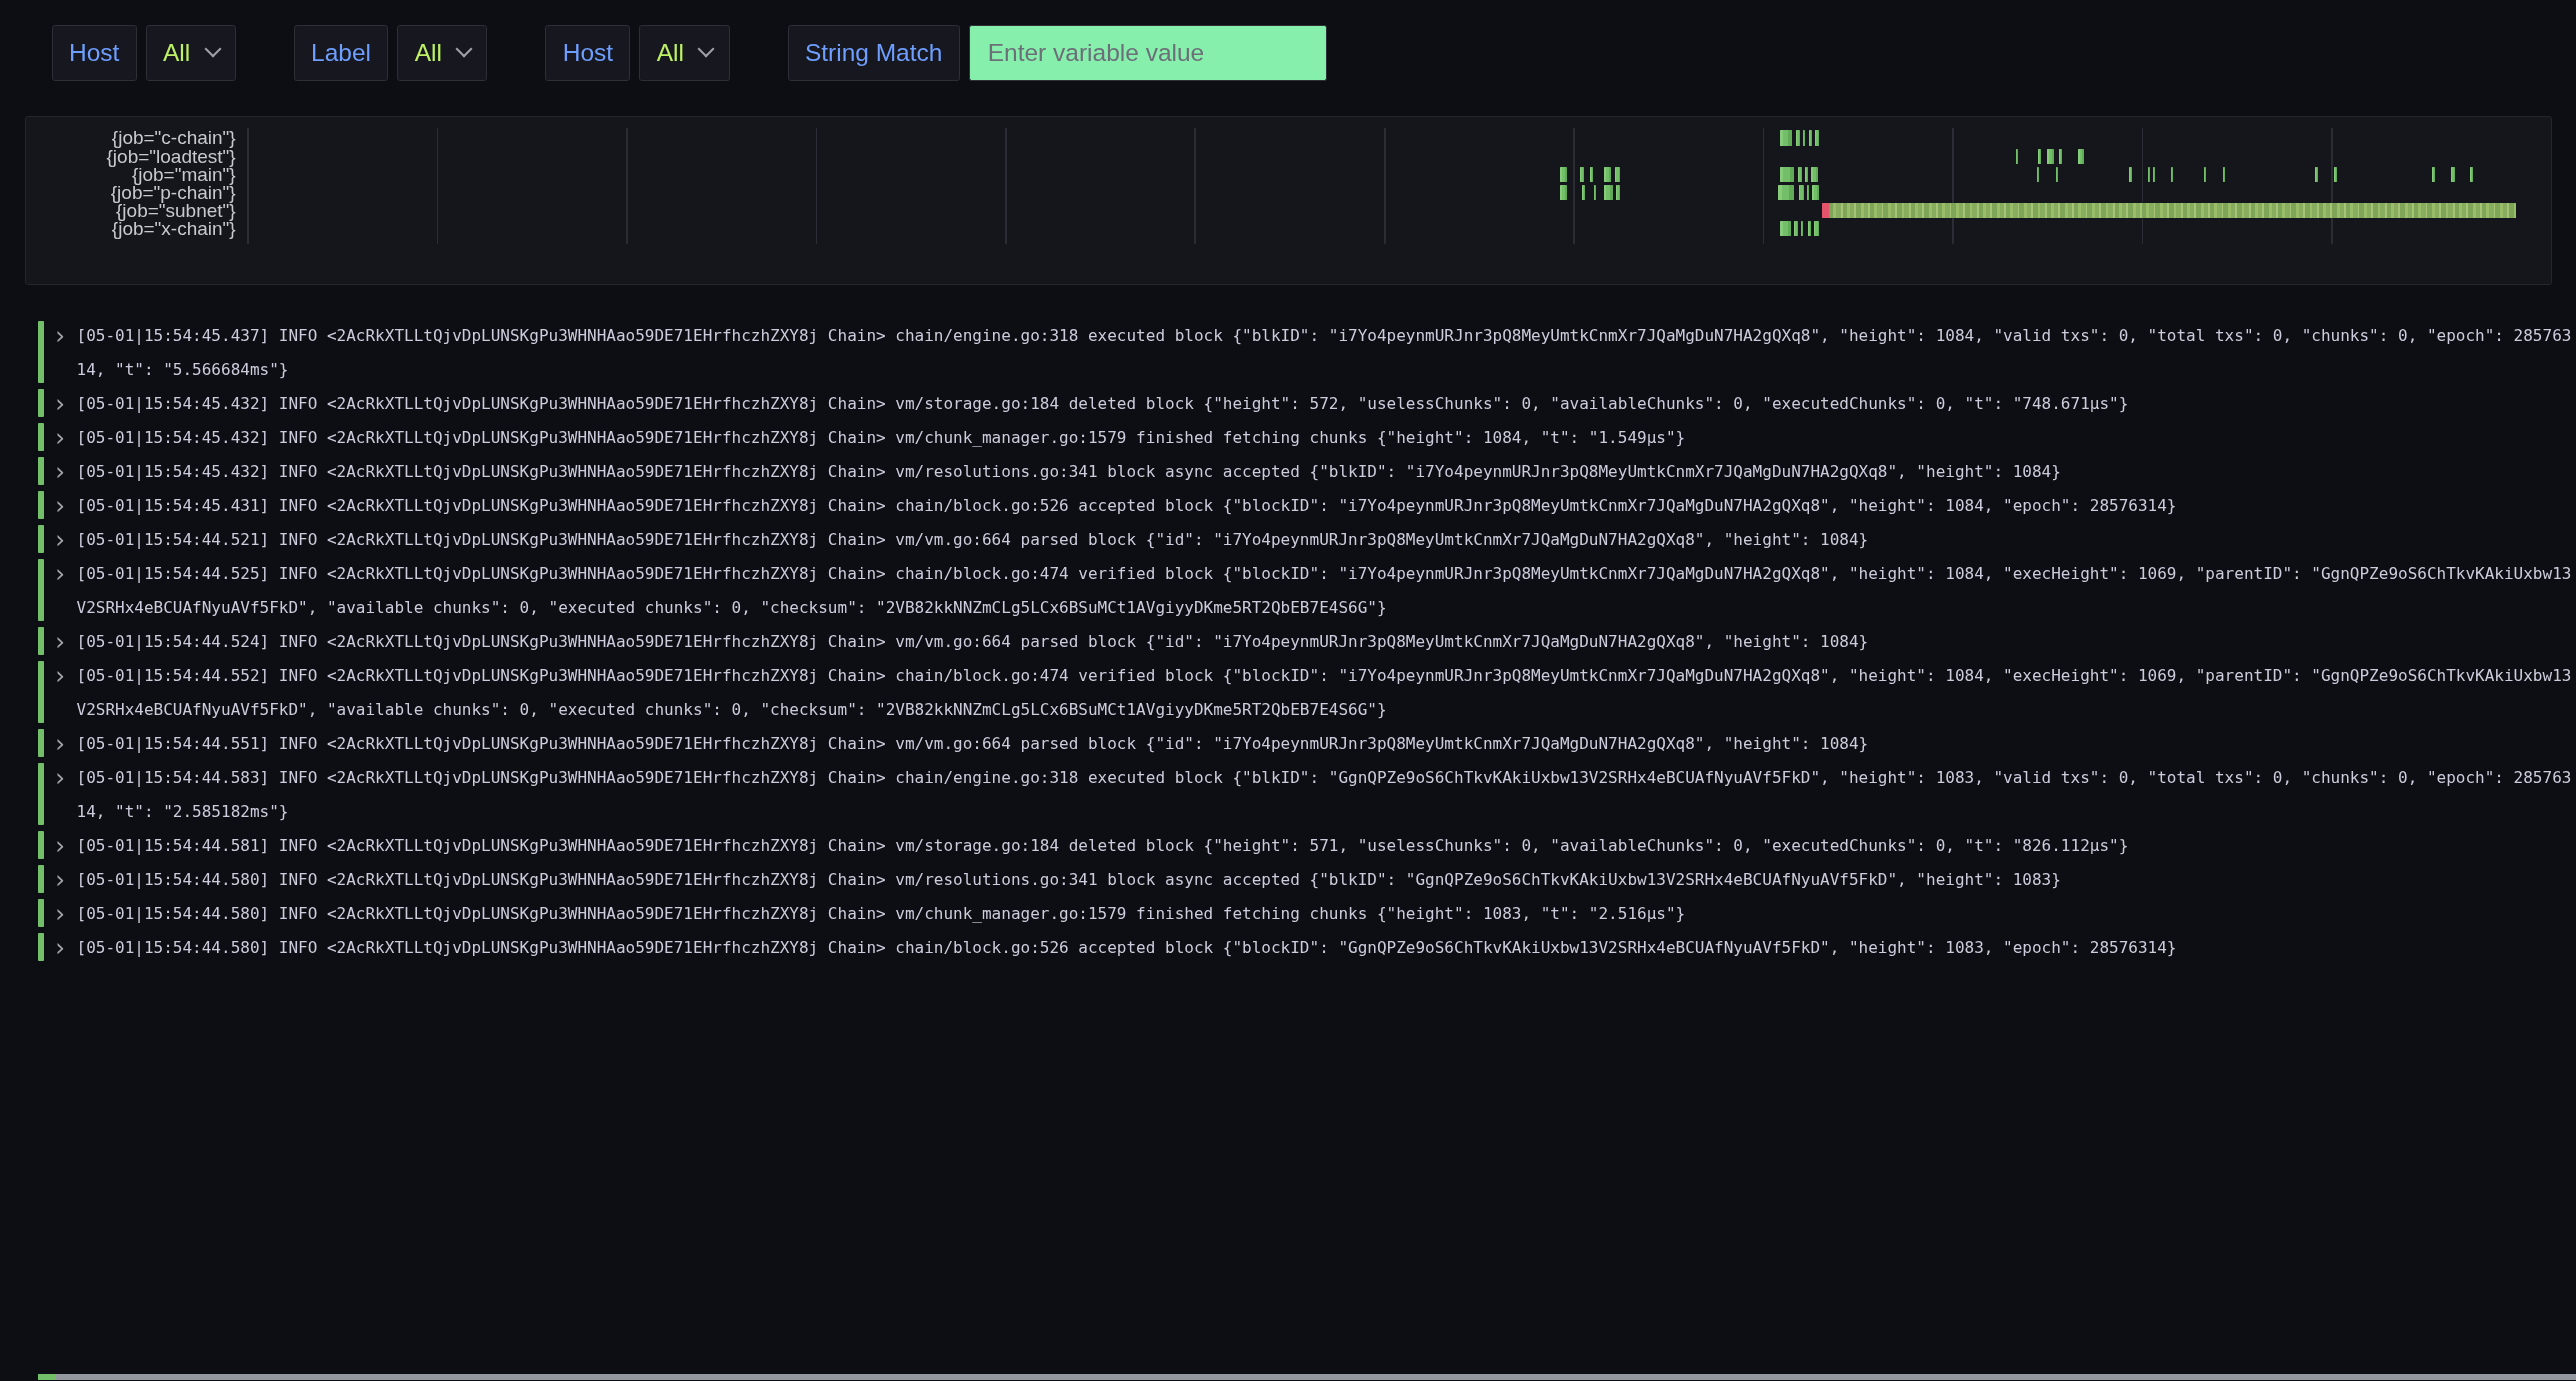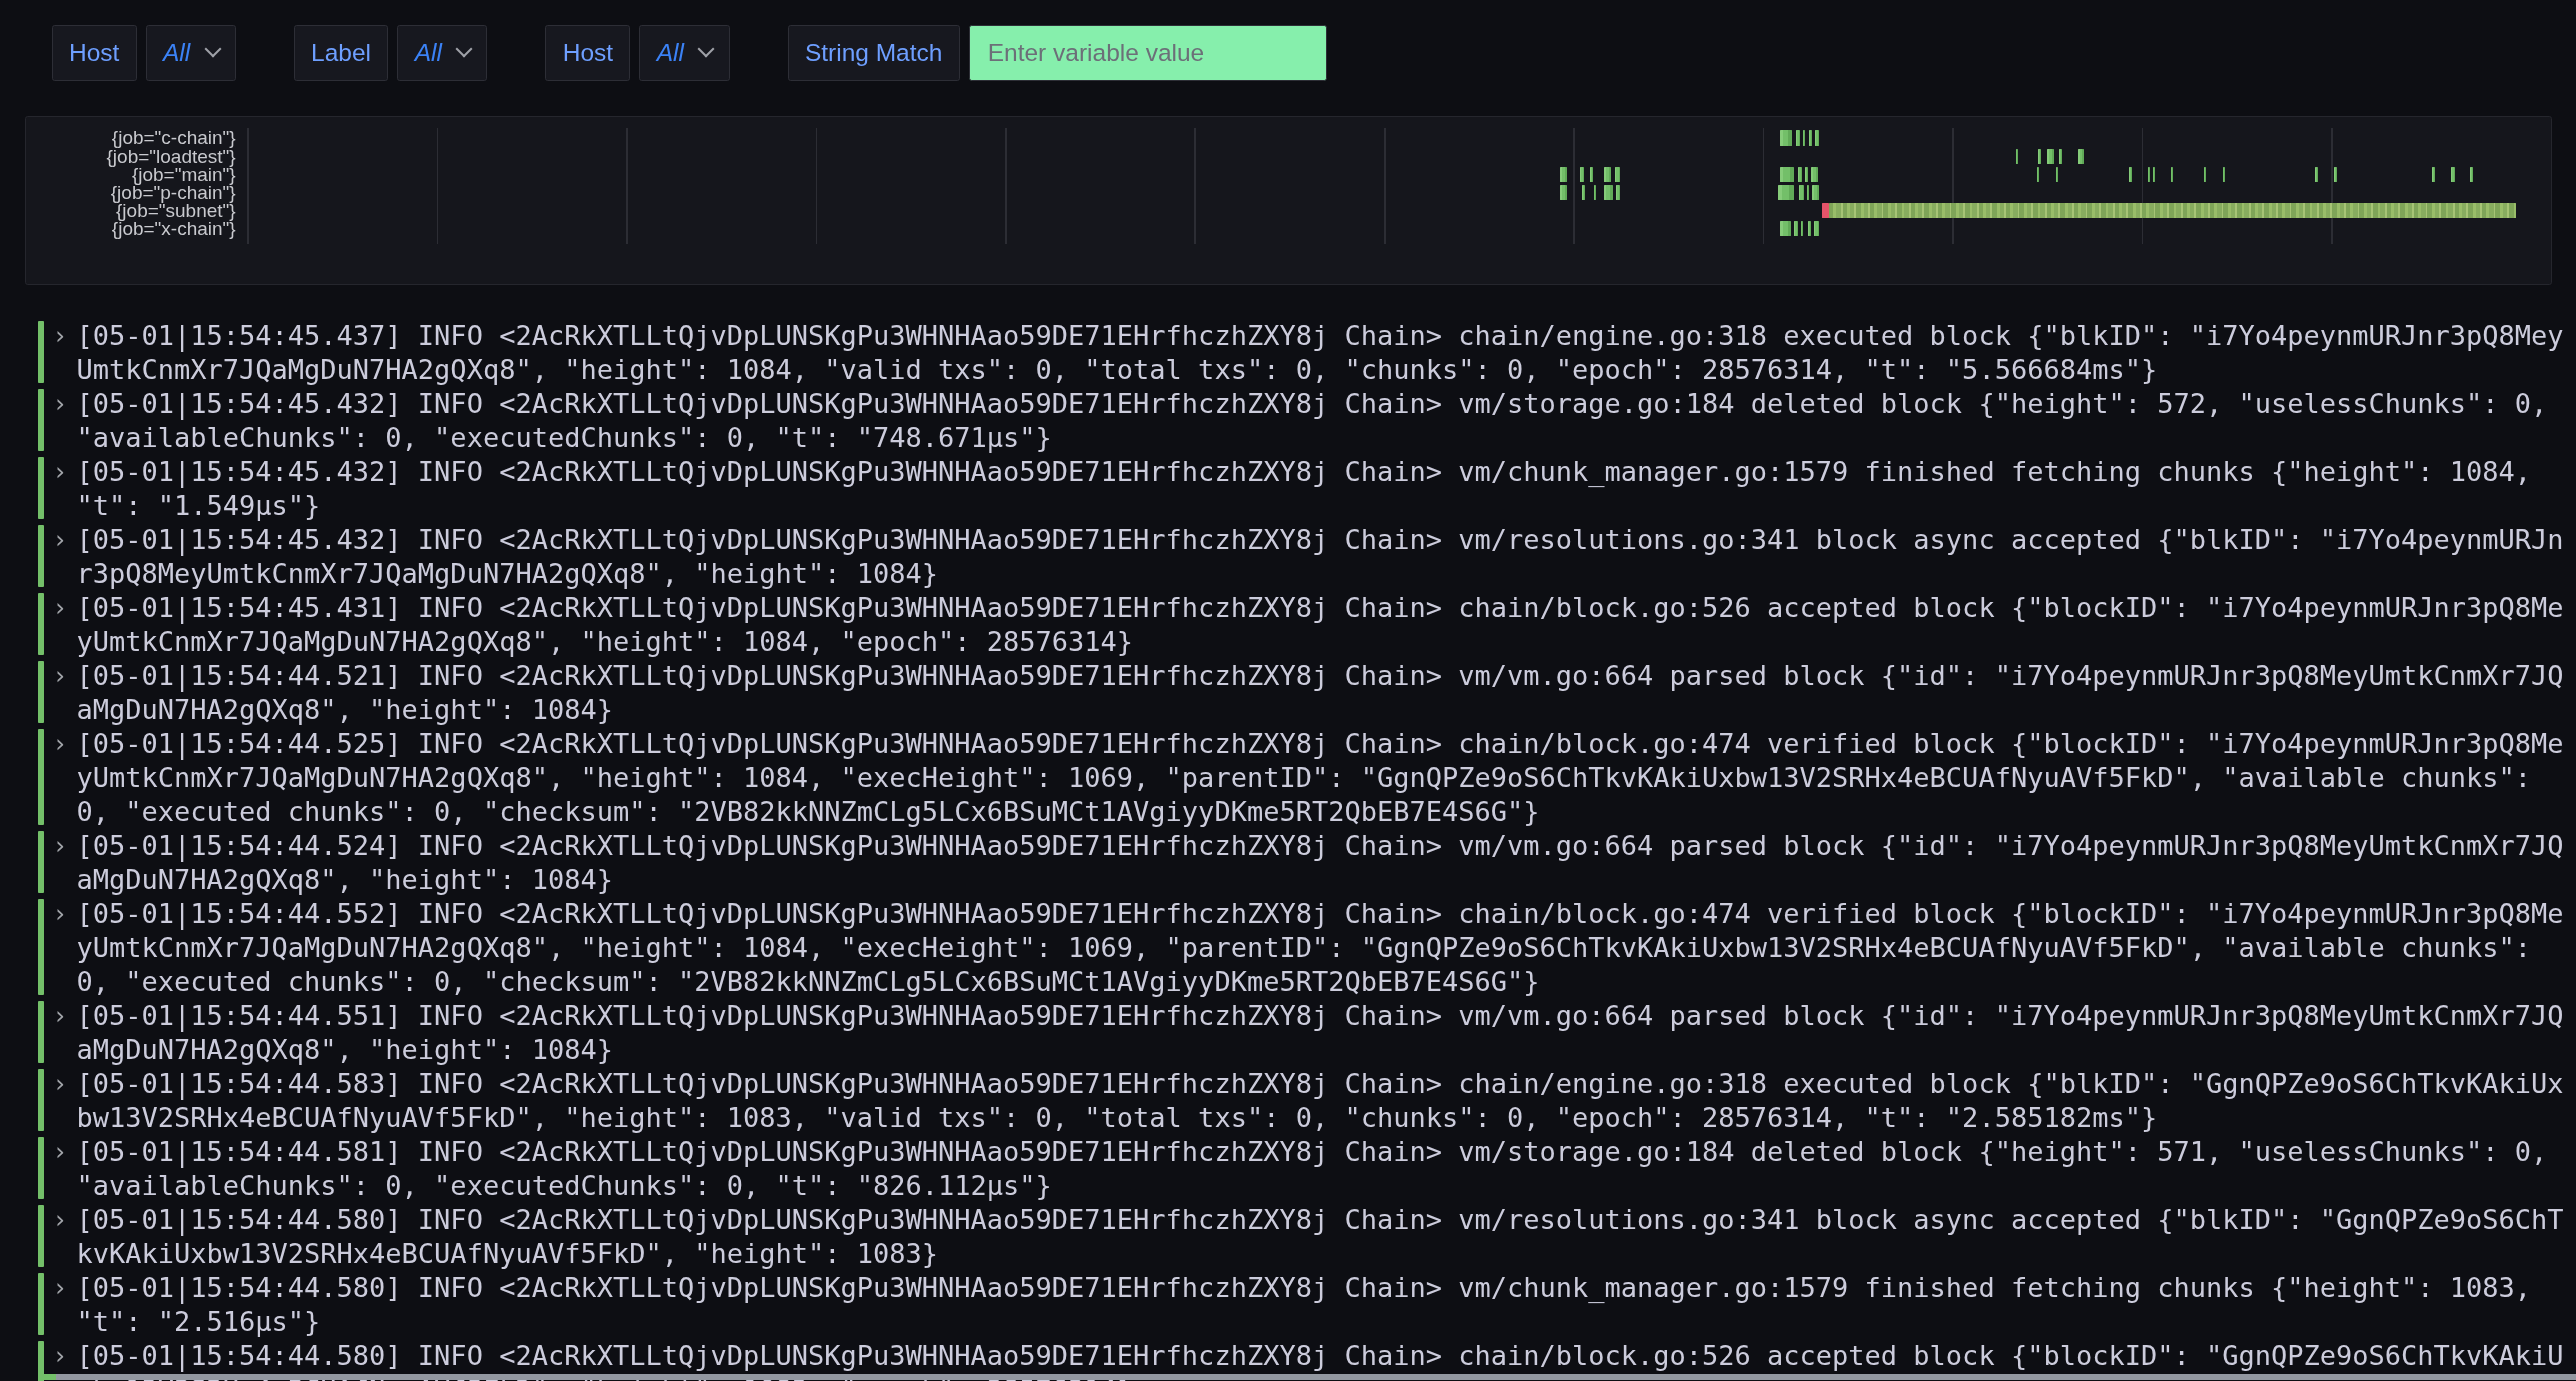--- a/index.html
+++ b/index.html
@@ -10,21 +10,21 @@
   }
   
   .topbar{display:flex;gap:29px;padding:24.5px 0 0 22.7px;}
   .var-group{display:flex;gap:9px;padding-left:29px;}
   .var-box{
     height:54px;display:flex;align-items:center;padding:0 16.3px;
     background:#17181f;border:0.9px solid #2d2e36;border-radius:2.7px;
     font-size:24.5px;font-weight:500;white-space:nowrap;
   }
   .var-label{color:#6e9fff;}
-  .var-value{color:#3b82f6;cursor:pointer;font-style:italic;}
+  .var-value{color:#bef264;cursor:pointer;}
   .caret{
     width:10px;height:10px;margin-left:16.3px;margin-top:-6.3px;
     border-right:2.7px solid #9fa1a8;border-bottom:2.7px solid #9fa1a8;
     transform:rotate(45deg);flex:0 0 auto;
   }
   .var-input{
     width:320px;height:54px;background:#86efac;border:0.9px solid #2d2e36;
     border-radius:2.7px;display:flex;align-items:center;padding:0 18px;
     font-size:24.5px;color:#6c6f78;cursor:text;
   }
@@ -56,21 +56,21 @@
   .log-row{position:relative;padding-left:52px;cursor:pointer;}
   .level-bar{
     position:absolute;left:13.6px;top:2.7px;bottom:3.6px;width:6.3px;
     border-radius:0.9px;background:#73bf69;
   }
   .chevron{
     position:absolute;left:28px;top:0;height:34px;display:flex;align-items:center;
     color:#a0a3a8;font-size:24.5px;font-family:"DejaVu Sans Mono",monospace;
   }
   .log-text{
-    font-family:"DejaVu Sans Mono",monospace;font-size:27px;line-height:34px;
+    font-family:"DejaVu Sans Mono",monospace;font-size:16px;line-height:34px;
     color:#ccccdc;width:2498px;word-break:break-all;overflow-wrap:anywhere;
   }
   
   .bottom-strip{position:absolute;left:0;bottom:0;width:100%;height:7.3px;}
   .strip-level{position:absolute;left:38px;width:25px;height:6.3px;bottom:0.9px;background:#73bf69;}
   .strip-thumb{position:absolute;left:56px;right:0;height:6.3px;bottom:0.9px;background:#9297a0;}
 </style>
 </head>
 <body>
 

